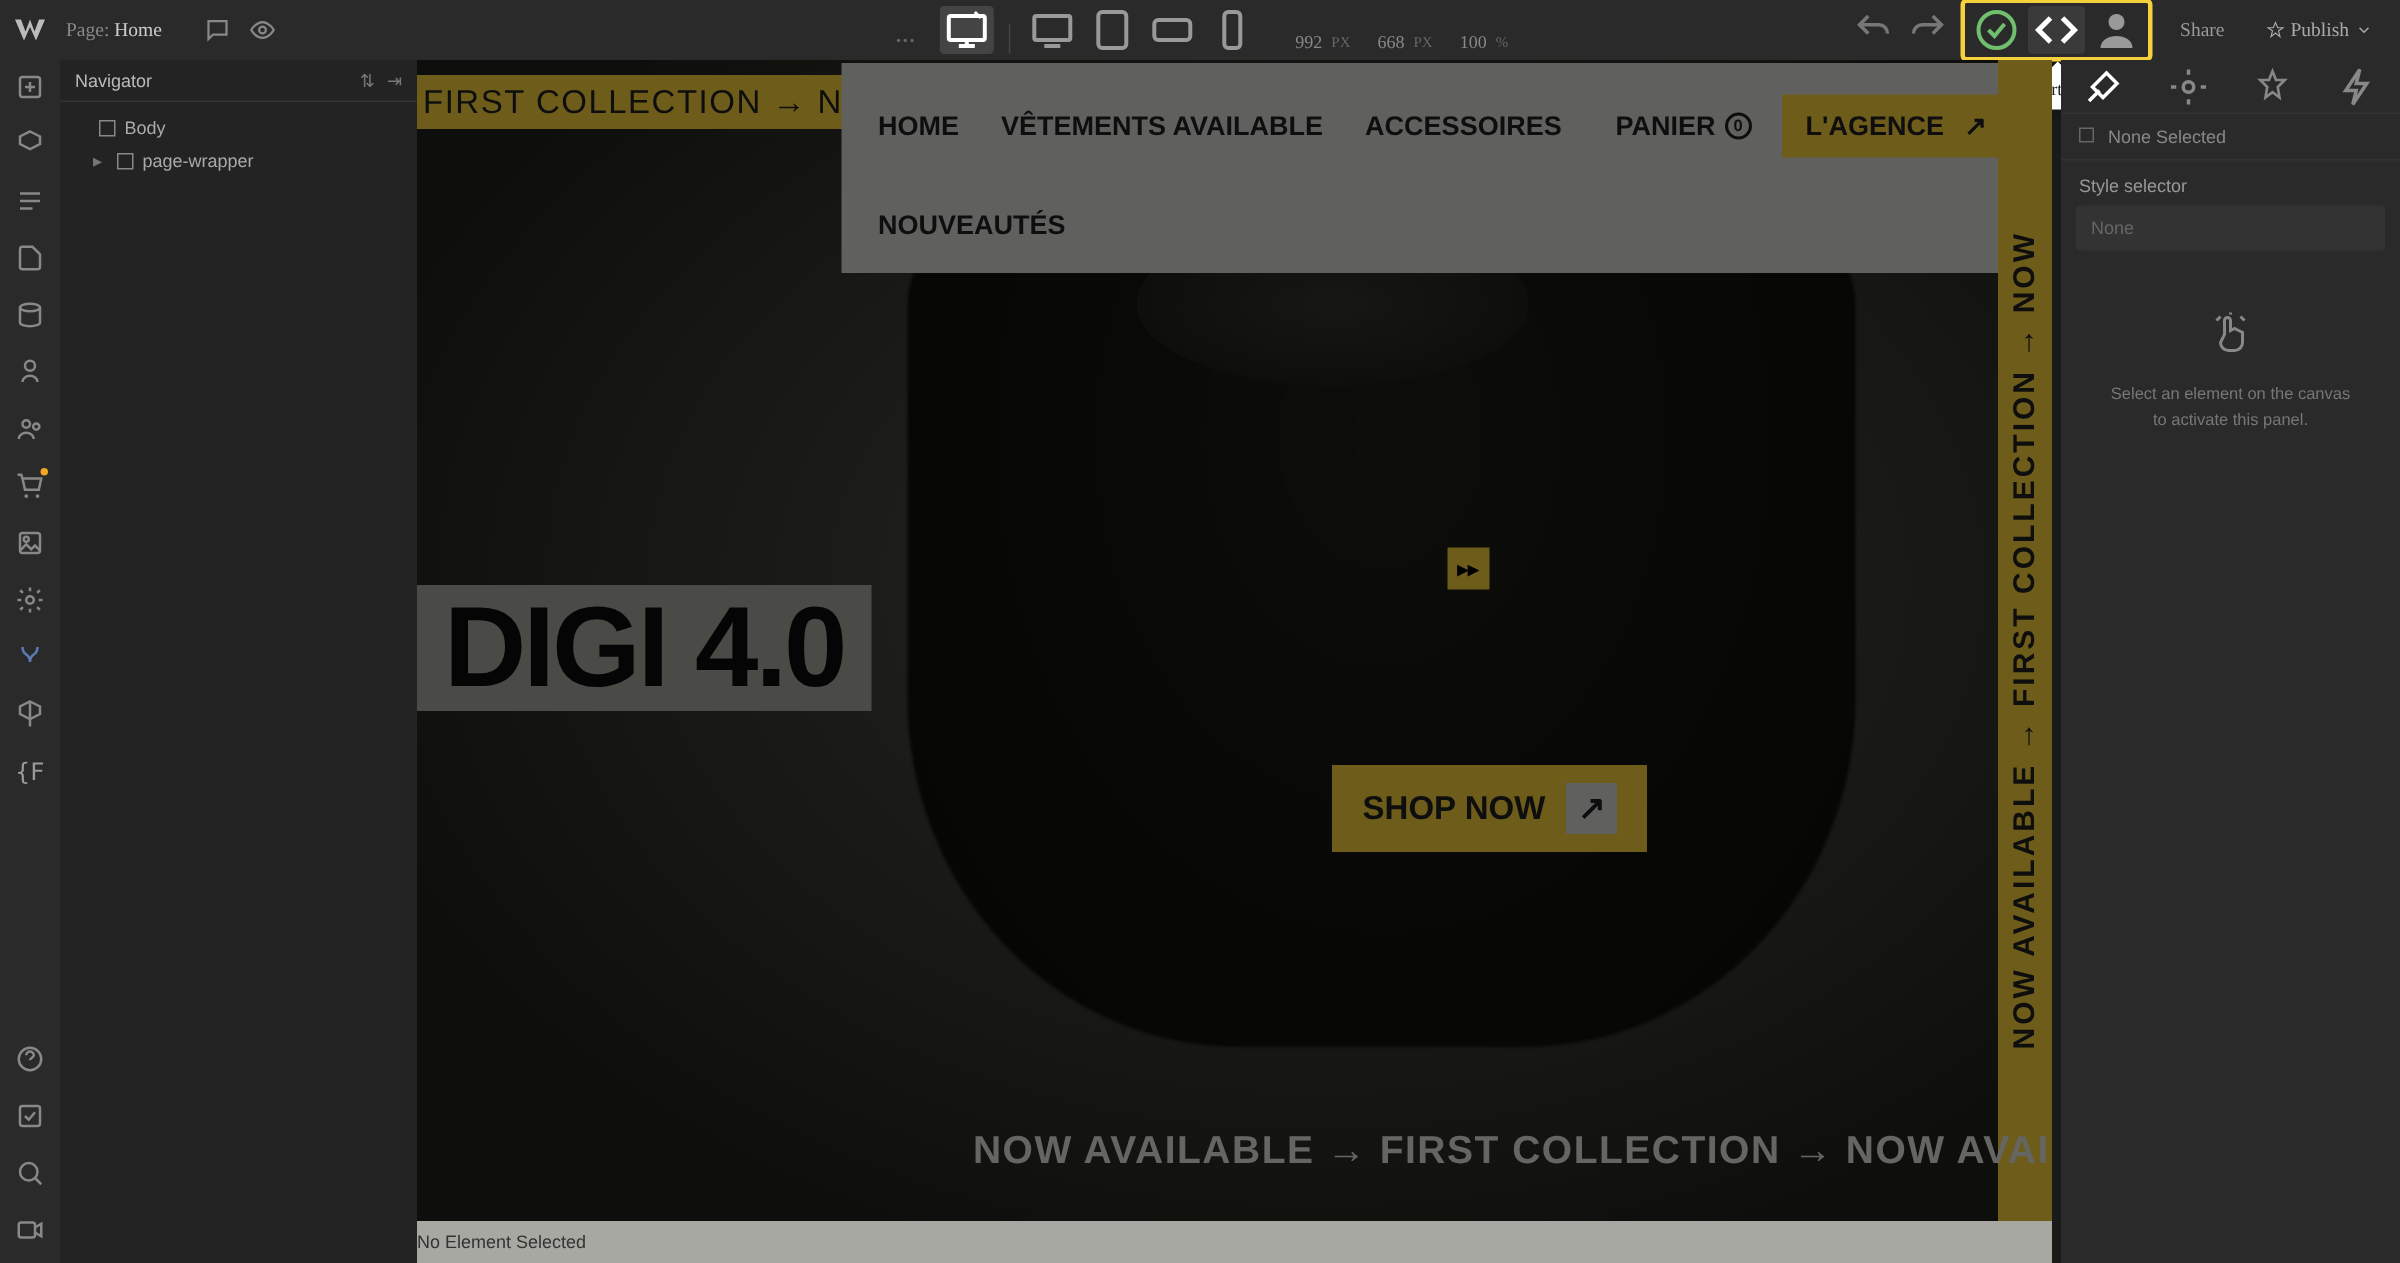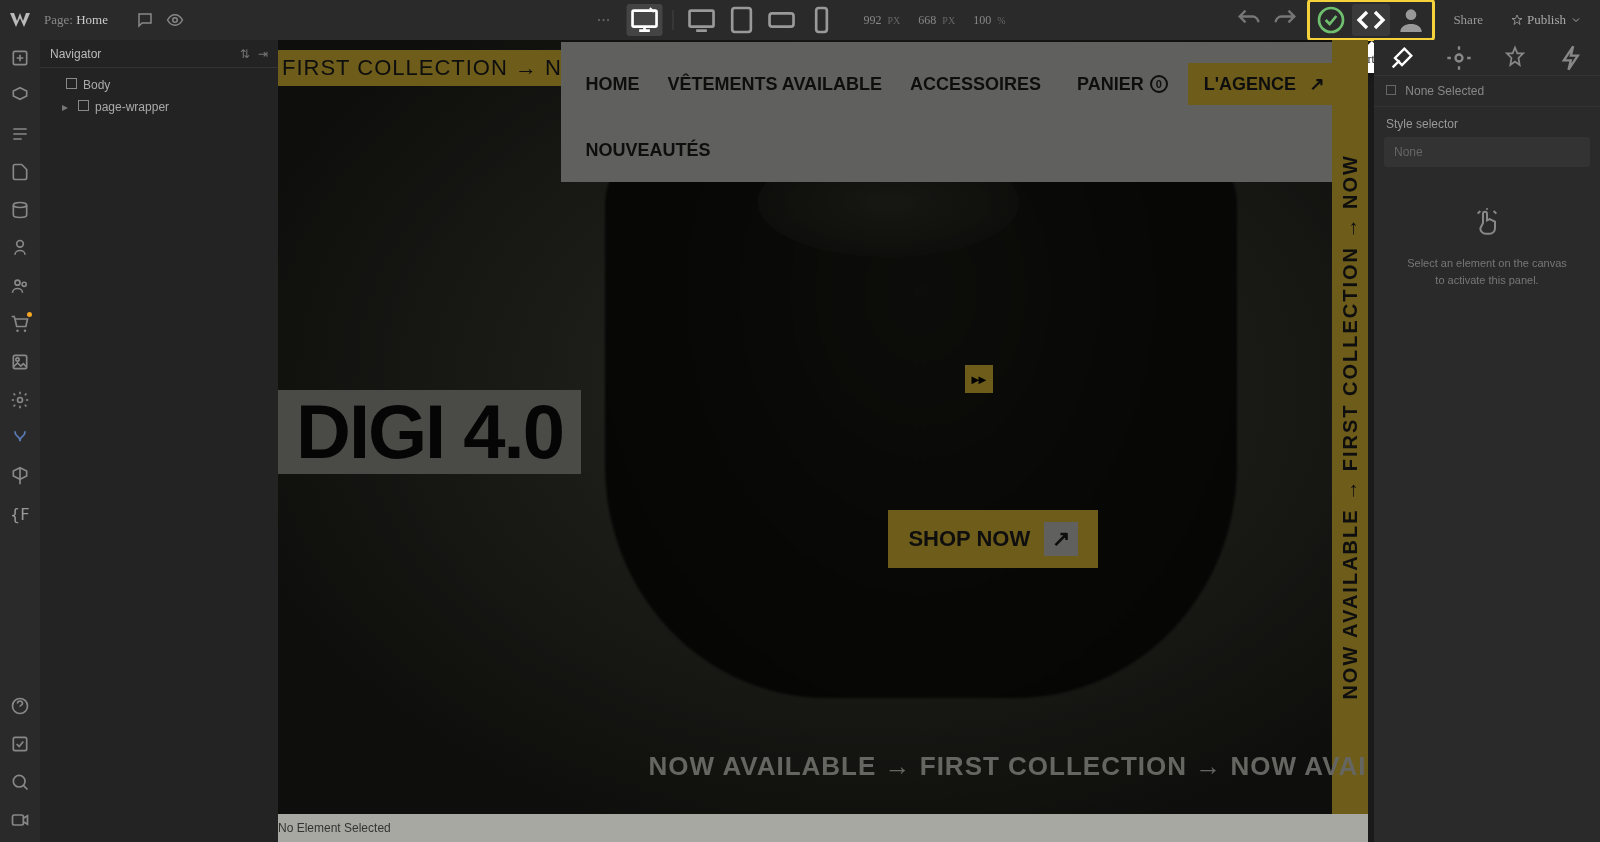--- a/index.html
+++ b/index.html
@@ -7,21 +7,21 @@
 
 
 .topbar { height: 40px; background: #2a2a2a; display: flex; align-items: center; padding: 0 8px; position: relative; font-family: Liberation Serif, serif; }
 .topbar-left { display: flex; align-items: center; gap: 12px; }
 .wf-logo { width: 24px; height: 24px; display: flex; align-items: center; justify-content: center; color: #bbb; font-weight: bold; }
 .page-label { font-size: 13px; color: #888; }
 .page-name { color: #ccc; }
 .topbar-icons { display: flex; gap: 12px; margin-left: 16px; }
 .topbar-icon { width: 18px; height: 18px; color: #888; cursor: pointer; }
 
-.topbar-center { position: absolute; left: 50%; transform: translateX(-50%); display: flex; align-items: center; gap: 4px; }
+.topbar-center { position: absolute; left: 50%; transform: translateX(-50%); display: flex; align-items: flex-end; gap: 4px; }
 .view-btn { width: 36px; height: 32px; display: flex; align-items: center; justify-content: center; color: #999; cursor: pointer; border-radius: 3px; }
 .view-btn.active { background: #444; color: #fff; }
 .view-sep { width: 1px; height: 20px; background: #444; margin: 0 6px; }
 .dims { font-size: 12px; color: #888; margin-left: 20px; display: flex; gap: 6px; align-items: center; }
 .dims .unit { font-size: 10px; color: #666; }
 
 .topbar-right { margin-left: auto; display: flex; align-items: center; gap: 8px; }
 .hist-btn { width: 28px; height: 28px; color: #777; cursor: pointer; display:flex;align-items:center;justify-content:center;}
 .highlight-box { border: 3px solid #f5d13c; border-radius: 4px; display: flex; align-items: center; padding: 2px; gap: 2px; background: #2a2a2a; position: relative; }
 .hb-btn { width: 38px; height: 32px; display: flex; align-items: center; justify-content: center; cursor: pointer; border-radius: 3px; }
@@ -37,21 +37,21 @@
 .left-rail { position: absolute; left: 0; top: 40px; bottom: 0; width: 40px; background: #2a2a2a; display: flex; flex-direction: column; align-items: center; padding-top: 8px; gap: 18px; }
 .rail-icon { width: 20px; height: 20px; color: #888; cursor: pointer; display:flex;align-items:center;justify-content:center; position:relative;}
 .rail-icon.dot::after { content:''; position:absolute; top:-2px; right:-2px; width:5px;height:5px;background:#f5a623;border-radius:50%;}
 .rail-bottom { margin-top: auto; margin-bottom: 12px; display: flex; flex-direction: column; gap: 18px; align-items:center;}
 
 
 .nav-panel { position: absolute; left: 40px; top: 40px; width: 238px; bottom: 0; background: #232323; }
 .nav-header { height: 28px; display: flex; align-items: center; padding: 0 10px; font-size: 12px; color: #bbb; border-bottom: 1px solid #333; }
 .nav-header-icons { margin-left: auto; display: flex; gap: 8px; color: #777; }
 .nav-tree { padding: 6px 0; font-size: 12px; }
-.tree-item { display: flex; align-items: flex-start; padding: 4px 10px; gap: 6px; color: #aaa; cursor: pointer; }
+.tree-item { display: flex; align-items: center; padding: 4px 10px; gap: 6px; color: #aaa; cursor: pointer; }
 .tree-item .caret { width: 10px; color: #777; }
 .tree-item .box { width: 11px; height: 11px; border: 1px solid #888; }
 .tree-child { padding-left: 22px; }
 
 
 .canvas-wrap { position: absolute; left: 278px; right: 232px; top: 40px; bottom: 0; background: #3a3a3a; overflow: hidden; }
 .canvas { position: absolute; left: 0; right: 0; top: 0; bottom: 28px; background: #4a4a44; overflow: hidden; }
 
 .site-bg { position: absolute; inset: 0; background: radial-gradient(ellipse at 55% 45%, #484840 0%, #2e2e28 45%, #1a1a16 80%); }
 .shirt { position: absolute; left: 30%; top: 10%; width: 58%; height: 75%; background: radial-gradient(ellipse at 50% 30%, #181814 0%, #0f0f0c 50%, #0a0a08 100%); border-radius: 20% 20% 35% 35% / 15% 15% 40% 40%; filter: blur(1px); }

